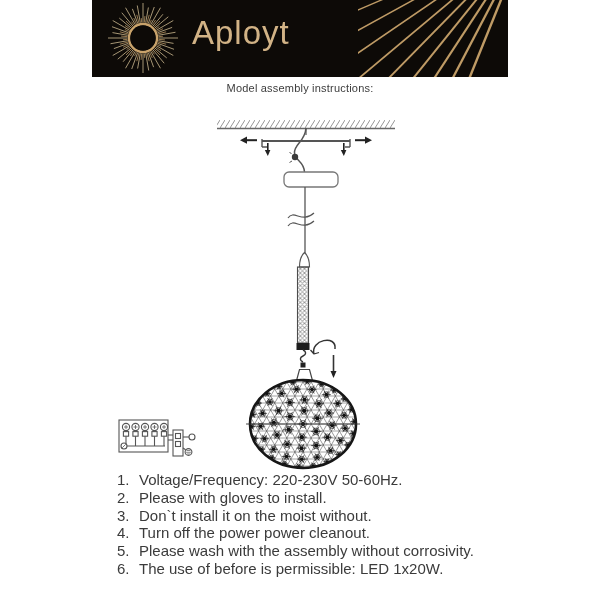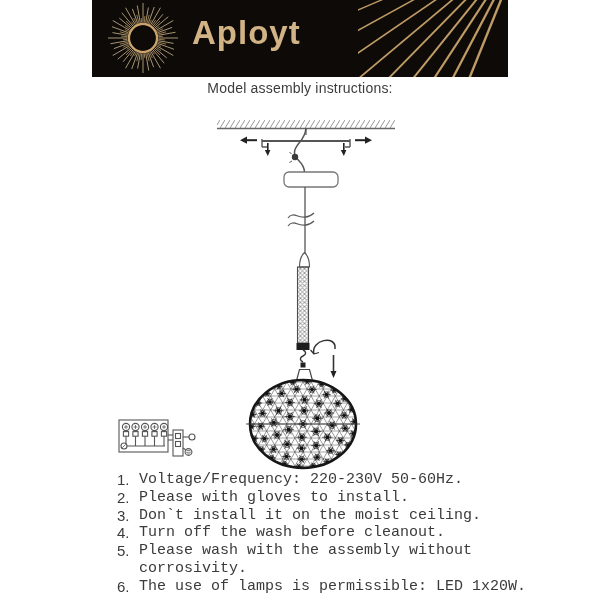--- a/index.html
+++ b/index.html
@@ -2,32 +2,32 @@
 <html><head>
 <meta charset="utf-8">
 <style>
   html,body{margin:0;padding:0;background:#fff;}
   #page{position:relative;width:600px;height:600px;background:#ffffff;overflow:hidden;
         font-family:"Liberation Sans", sans-serif;}
   
   .banner{position:absolute;left:92px;top:0;width:416px;height:77px;background:#0d0a07;z-index:2;}
   .banner svg{position:absolute;top:0;}
   .brand-text{position:absolute;left:100px;top:14px;font-size:33px;letter-spacing:1px;
-              color:#d2b386;font-weight:700;z-index:3;text-align:right;}
+              color:#d2b386;font-weight:400;z-index:3;text-align:right;}
   
   .title{position:absolute;left:0;top:79px;width:600px;text-align:center;z-index:2;
-         color:#3c3c3c;font-size:14px;line-height:18px;letter-spacing:0.2px;}
+         color:#3c3c3c;font-size:11px;line-height:18px;letter-spacing:0.2px;}
   
   #diagram{position:absolute;left:0;top:0;width:600px;height:600px;z-index:1;}
   
   .instructions{position:absolute;left:117px;top:471px;width:440px;z-index:2;
                 color:#3b3b3b;font-size:15px;line-height:17.8px;}
   .instructions .li{display:flex;}
   .instructions .num{width:22px;flex:0 0 22px;text-align:left;}
-  .instructions .txt{flex:1;font-family:Liberation Mono, monospace;}
+  .instructions .txt{flex:1;}
 </style>
 </head>
 <body>
 
 <div id="page">
 
   <div class="banner">
     <svg id="sunburst" width="104" height="77" viewBox="0 0 104 77" style="left:0;">
         <line x1="66.5" y1="38" x2="86" y2="38" stroke="#e2cda0" stroke-width="0.8" opacity="0.9"></line>
         <line x1="66.44101782042206" y1="39.3509140125887" x2="72.9162833580184" y2="39.91742634044848" stroke="#c9a36b" stroke-width="0.8" opacity="0.9"></line>
@@ -900,28 +900,28 @@
     <div class="li">
         <span class="num">1.</span>
         <span class="txt">Voltage/Frequency: 220-230V 50-60Hz.</span>
       </div>
     <div class="li">
         <span class="num">2.</span>
         <span class="txt">Please with gloves to install.</span>
       </div>
     <div class="li">
         <span class="num">3.</span>
-        <span class="txt">Don`t install it on the moist ceiling.</span>
+        <span class="txt">Don`t install it on the moist without.</span>
       </div>
     <div class="li">
         <span class="num">4.</span>
-        <span class="txt">Turn off the wash before cleanout.</span>
+        <span class="txt">Turn off the power power cleanout.</span>
       </div>
     <div class="li">
         <span class="num">5.</span>
         <span class="txt">Please wash with the assembly without corrosivity.</span>
       </div>
     <div class="li">
         <span class="num">6.</span>
-        <span class="txt">The use of lamps is permissible: LED 1x20W.</span>
+        <span class="txt">The use of before is permissible: LED 1x20W.</span>
       </div>
   </div>
 </div>
 
 </body></html>

